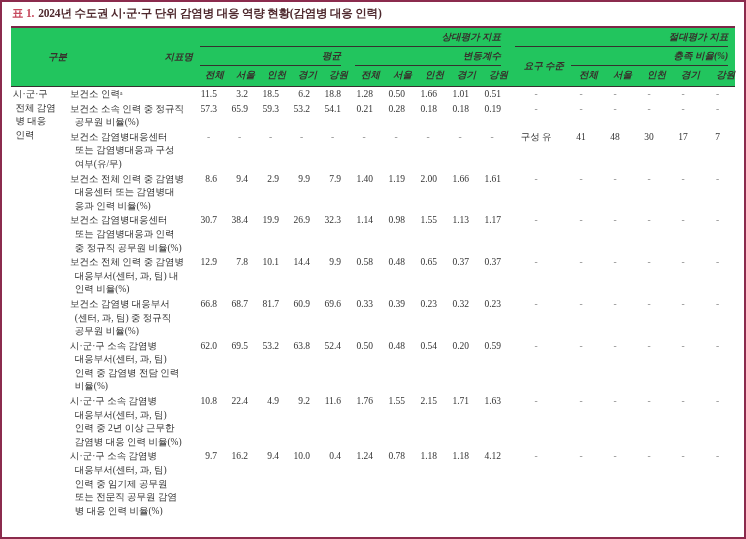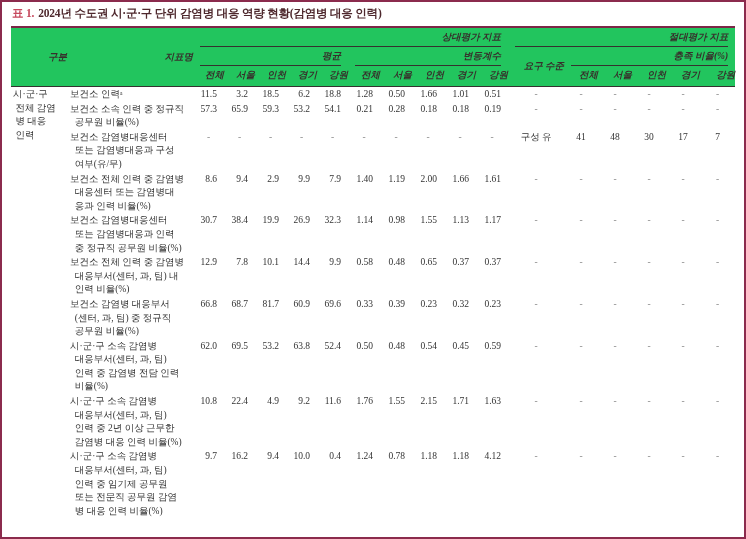--- a/index.html
+++ b/index.html
@@ -255,21 +255,21 @@
   인력 중 감염병 전담 인력
   비율(%)</td>
           <td class="ra">62.0</td>
           <td class="ra">69.5</td>
           <td class="ra">53.2</td>
           <td class="ra">63.8</td>
           <td class="ra">52.4</td>
           <td class="ra">0.50</td>
           <td class="ra">0.48</td>
           <td class="ra">0.54</td>
-          <td class="ra">0.45</td>
+          <td class="ra">0.20</td>
           <td class="ra">0.59</td>
           <td class="ctr dash">-</td>
           <td class="ctr dash">-</td>
           <td class="ctr dash">-</td>
           <td class="ctr dash">-</td>
           <td class="ctr dash">-</td>
           <td class="ctr dash">-</td>
         </tr>
         <tr>
           <td class="ind">시·군·구 소속 감염병

